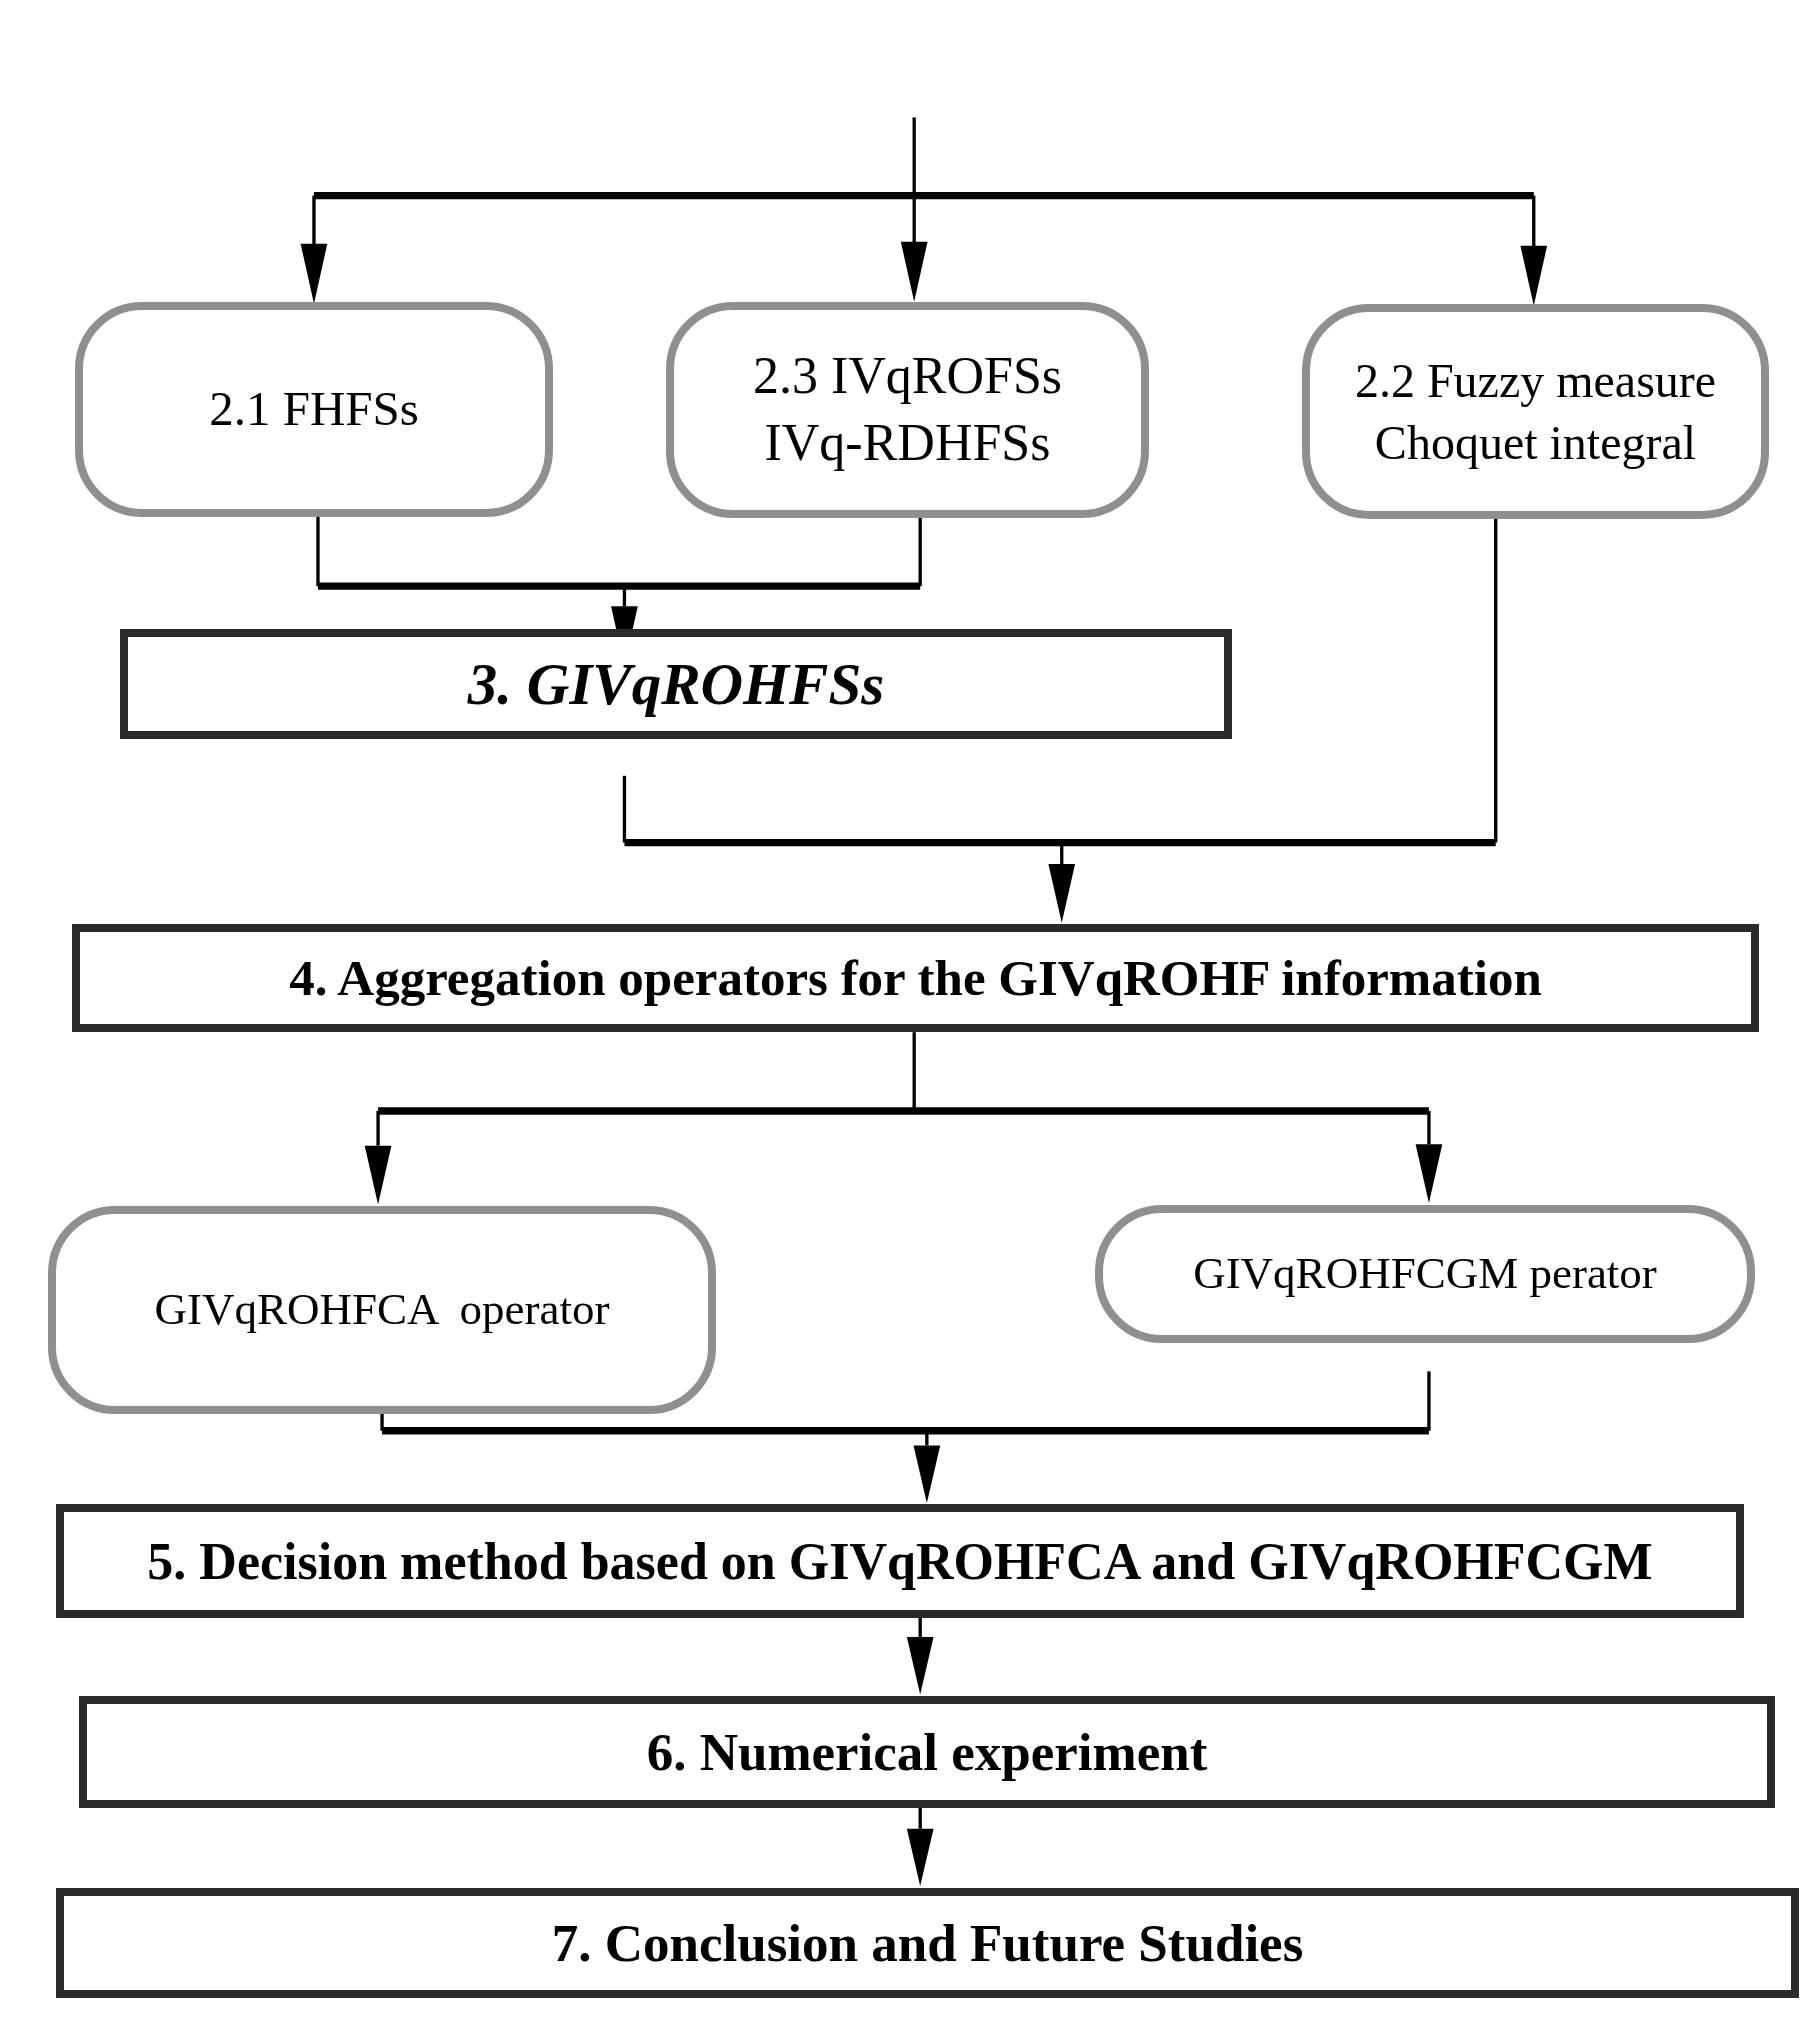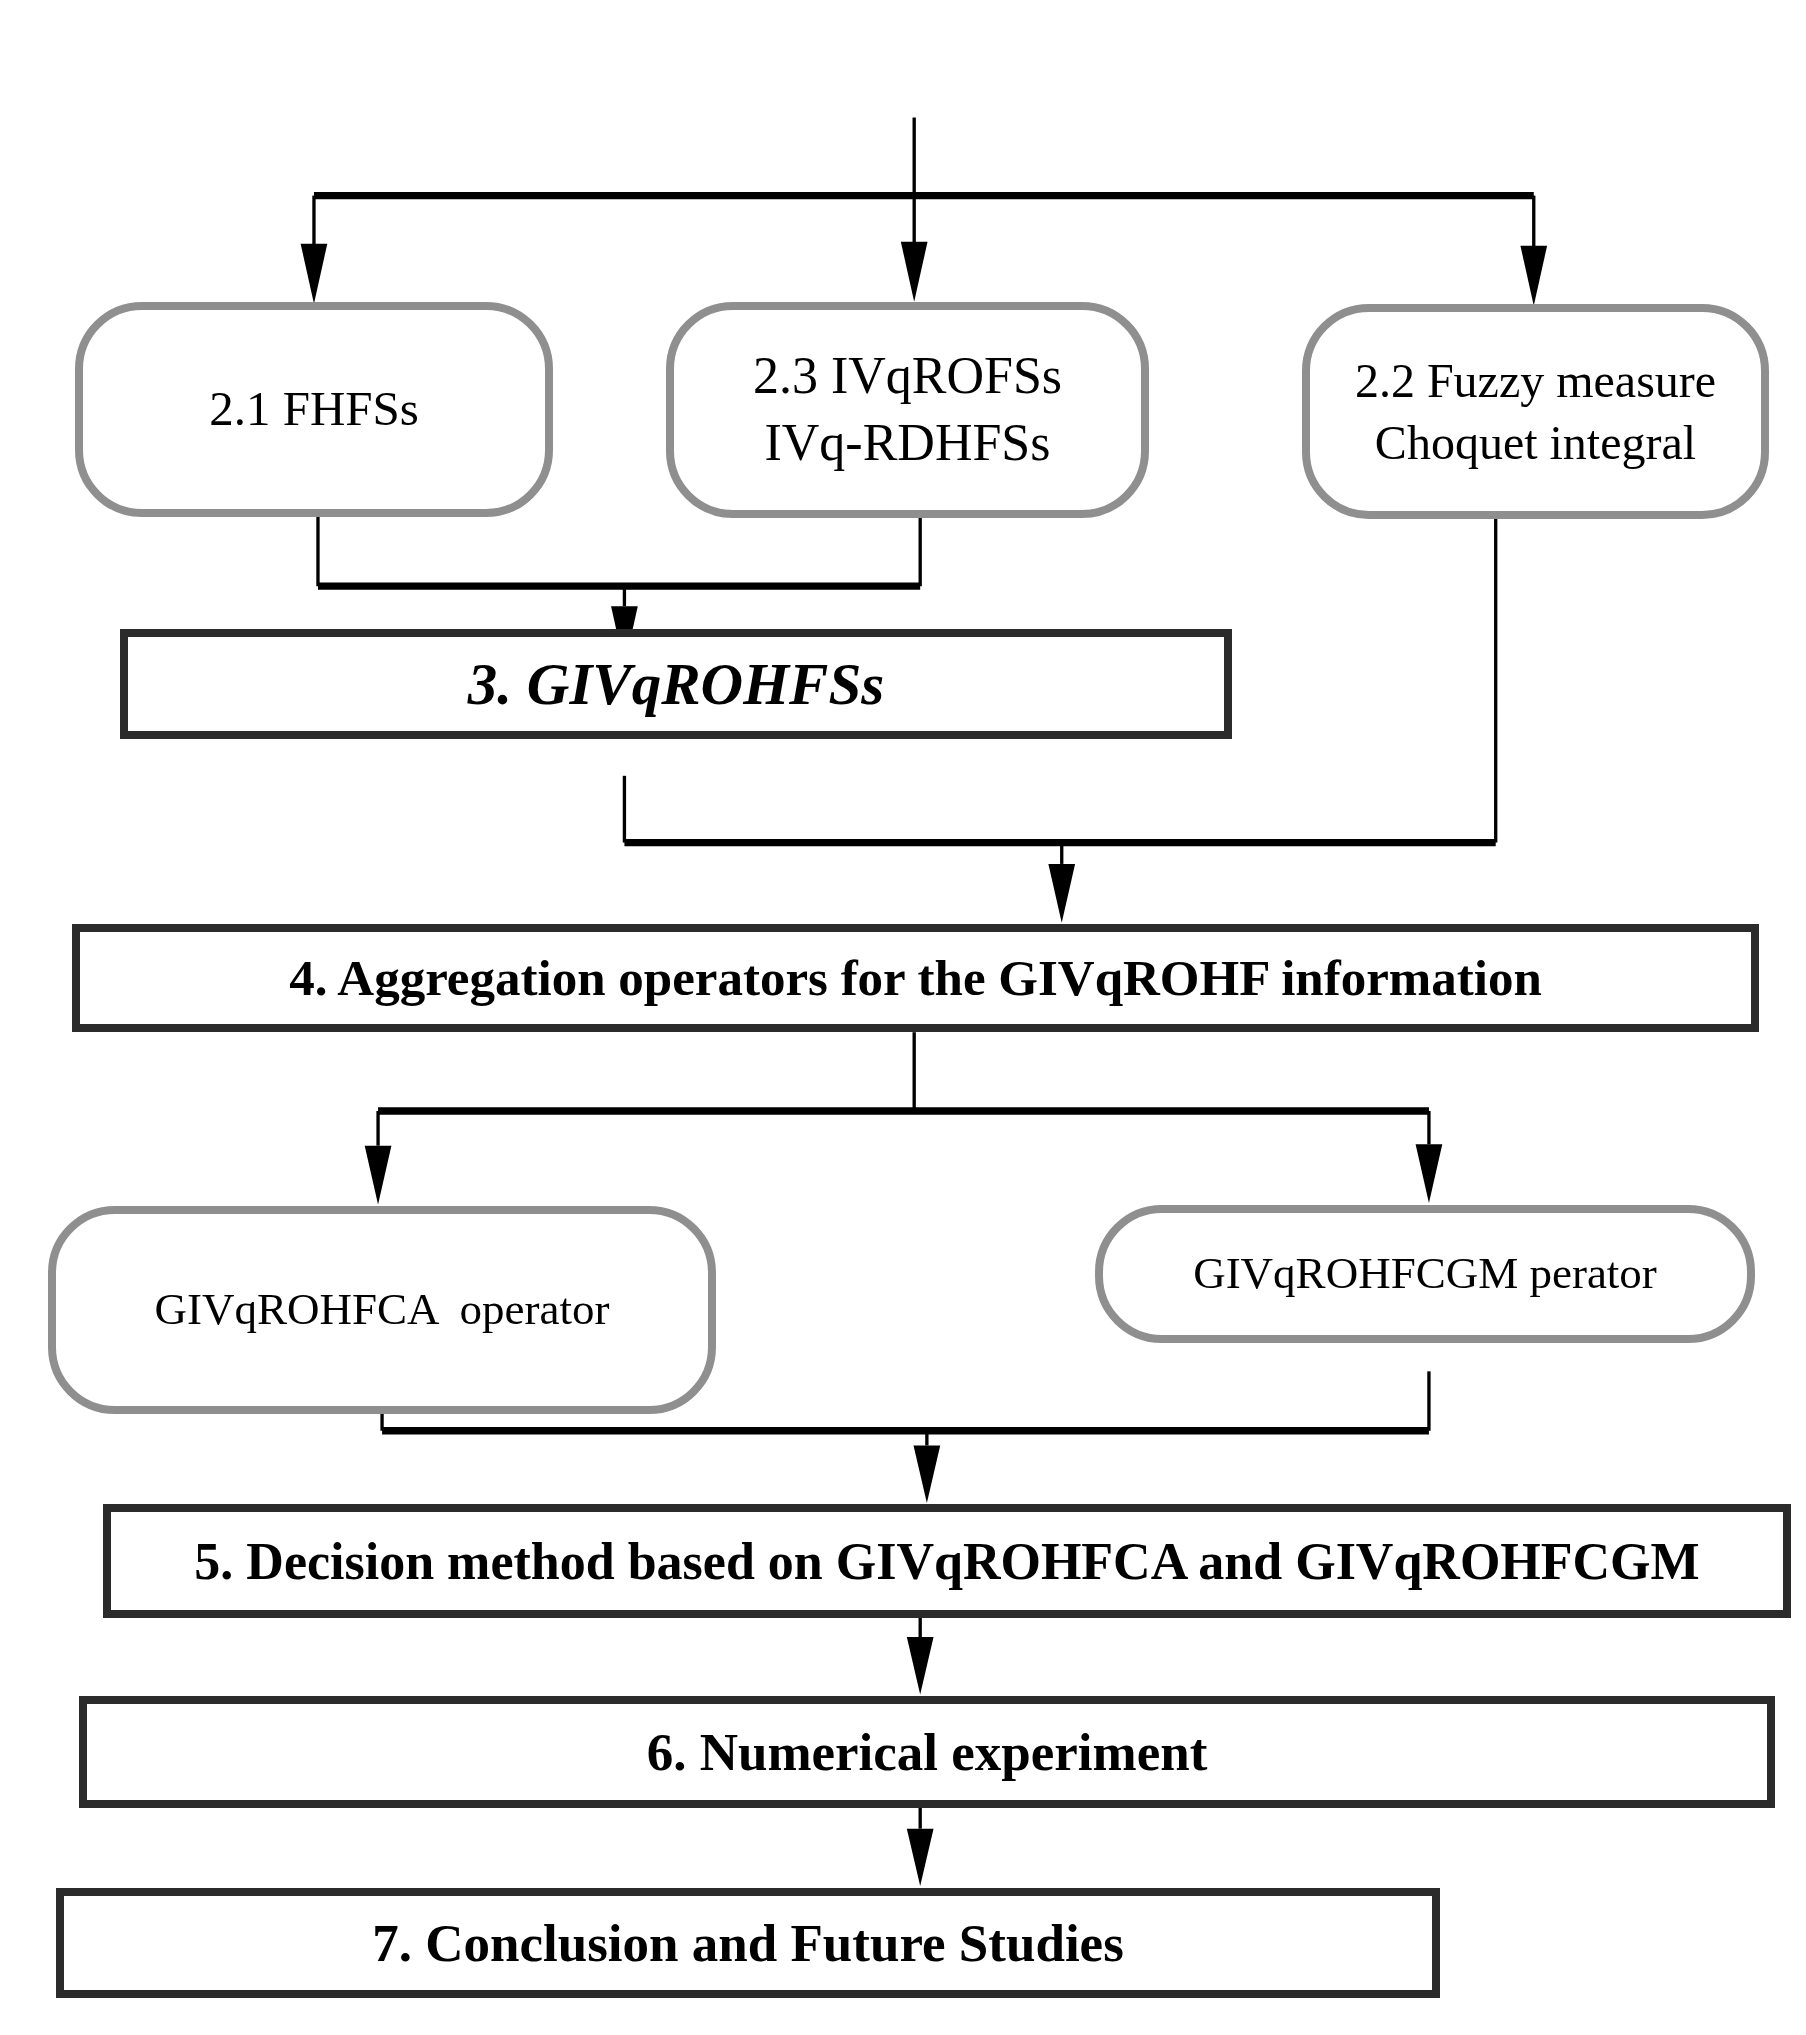--- a/index.html
+++ b/index.html
@@ -47,23 +47,23 @@
   }
   
   .b2{left:72px;top:10.7px;width:1684px;height:108px;font-size:53px;}
   .oA{left:75px;top:302px;width:478px;height:215px;font-size:49px;}
   .oB{left:666px;top:302px;width:483px;height:216px;font-size:52px;}
   .oC{left:1302px;top:304px;width:467px;height:215px;font-size:48px;}
   .b3{left:120px;top:629px;width:1112px;height:110px;font-size:59px;font-style:italic;}
   .b4{left:72px;top:924px;width:1687px;height:108px;font-size:51px;}
   .oD{left:48px;top:1206px;width:668px;height:208px;font-size:45px;}
   .oE{left:1095px;top:1205px;width:660px;height:138px;font-size:45px;}
-  .b5{left:56px;top:1504px;width:1688px;height:114px;font-size:52px;margin-left:47px;}
+  .b5{left:56px;top:1504px;width:1688px;height:114px;font-size:52px;}
   .b6{left:56px;top:1696px;width:1696px;height:112px;font-size:53px;margin-left:23px;}
-  .b7{left:56px;top:1888px;width:1384px;height:110px;font-size:53px;text-align:center;}
+  .b7{left:56px;top:1888px;width:1743px;height:110px;font-size:53px;text-align:center;}
 </style>
 </head>
 <body>
 
 <div class="canvas">
 
   <svg class="connectors" width="1807" height="2035" viewBox="0 0 2706 3048">
 
     <g>
       <line x1="1369" y1="176" x2="1369" y2="365"></line>

